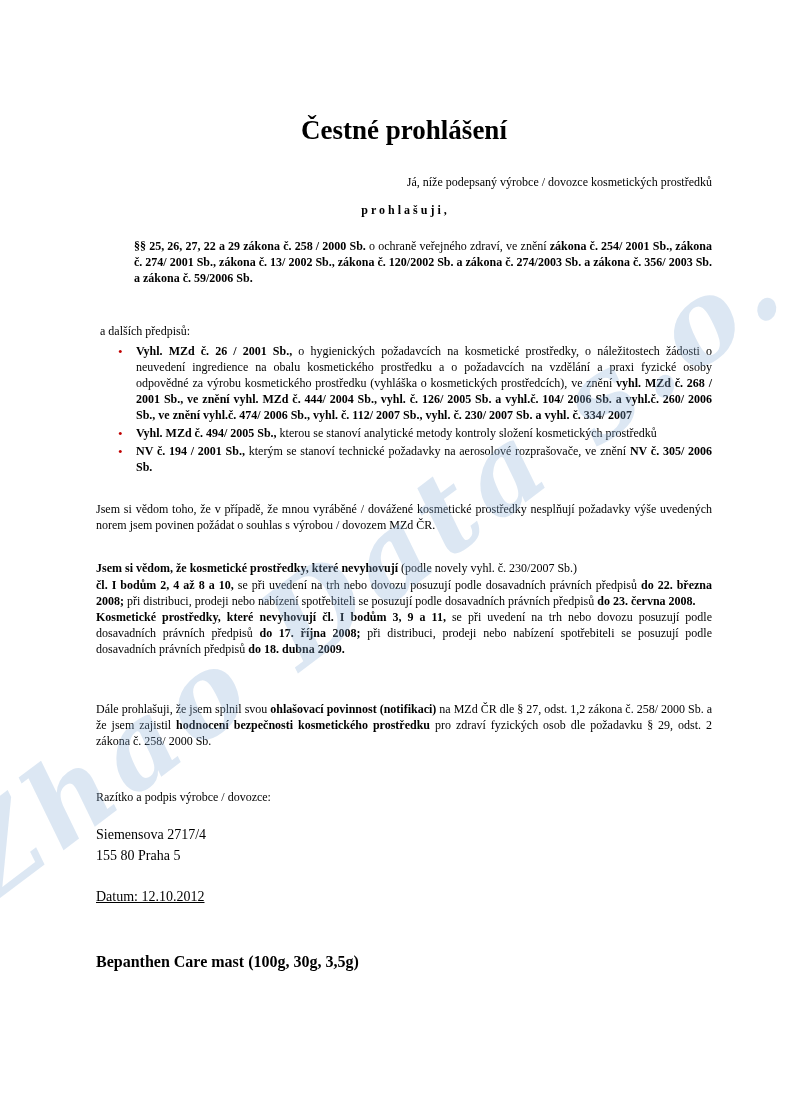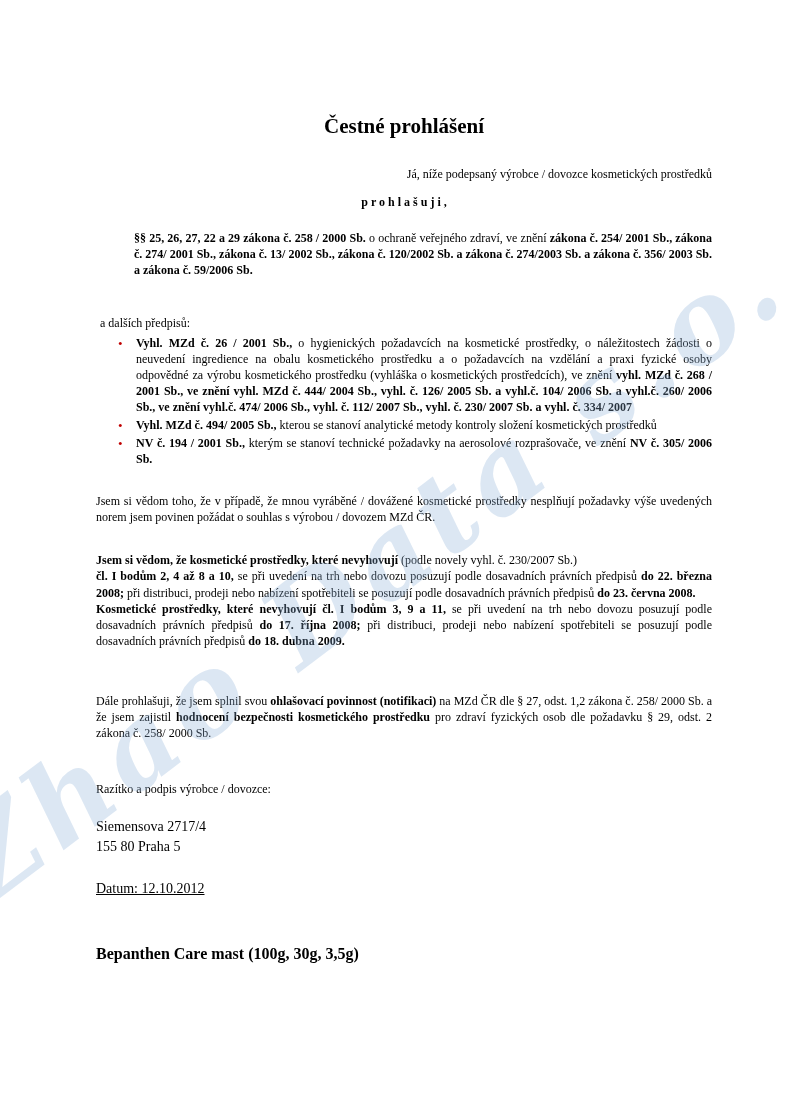--- a/index.html
+++ b/index.html
@@ -18,21 +18,21 @@
   }
   .content {
     position: absolute;
     left: 96px;
     right: 88px;
     top: 112px;
     z-index: 1;
   }
   .doc-title {
     text-align: center;
-    font-size: 21px;
+    font-size: 27px;
     font-weight: bold;
     margin-bottom: 26px;
   }
   .intro-line {
     text-align: right;
     margin-bottom: 12px;
   }
   .declaration-line {
     text-align: center;
     font-weight: bold;

